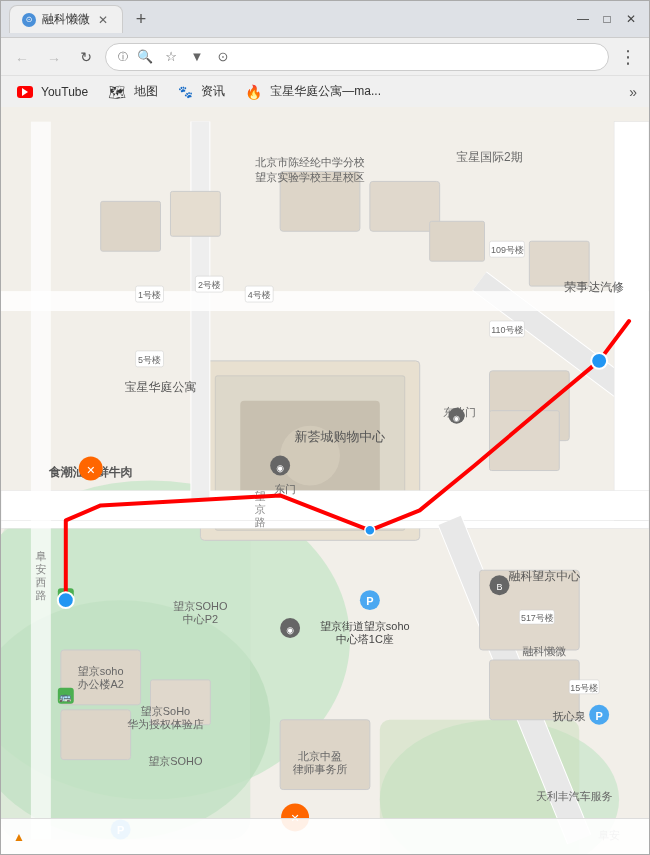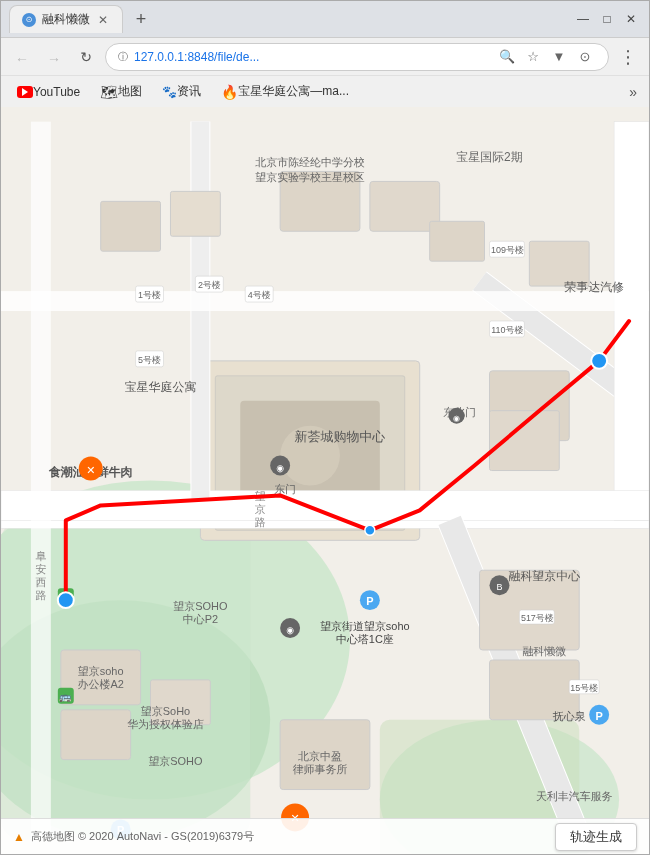--- a/index.html
+++ b/index.html
@@ -191,21 +191,21 @@
       align-items: center;
       padding: 0 8px;
       gap: 4px;
       border-top: 1px solid #e0e0e0;
       font-size: 12px;
     }
 
     .bookmark-item {
       display: flex;
       align-items: center;
-      gap: 0;
+      gap: 8px;
       padding: 3px 8px;
       border-radius: 4px;
       cursor: pointer;
       color: #333;
       white-space: nowrap;
     }
 
     .youtube-icon {
       width: 16px;
       height: 12px;
@@ -308,21 +308,20 @@
       <div class="win-btn close">✕</div>
     </div>
   </div>
 
   <div class="address-bar">
     <div class="nav-btn disabled">←</div>
     <div class="nav-btn disabled">→</div>
     <div class="nav-btn">↻</div>
     <div class="address-input">
       <span class="address-icon">ⓘ</span>
-      <span class="address-text">127.0.0.1:8848/file/de...</span>
       <div class="address-actions">
         <span class="addr-action-btn">🔍</span>
         <span class="addr-action-btn">☆</span>
         <span class="addr-action-btn">▼</span>
         <span class="addr-action-btn">⊙</span>
       </div>
     </div>
     <div class="menu-btn">⋮</div>
   </div>
 
@@ -517,18 +516,16 @@
       <circle cx="65" cy="480" r="8" fill="#2196F3" stroke="white" stroke-width="2"></circle>
 
       <circle cx="600" cy="240" r="8" fill="#2196F3" stroke="white" stroke-width="2"></circle>
 
       <circle cx="370" cy="410" r="5" fill="#2196F3" stroke="white" stroke-width="1.5"></circle>
     </svg>
     
     
     <div class="map-bottom-bar">
       <span class="copyright-icon">▲</span>
-      <span>高德地图 © 2020 AutoNavi - GS(2019)6379号</span>
-      <button class="generate-btn">轨迹生成</button>
     </div>
   </div>
 
 </div>
 
 </body></html>

